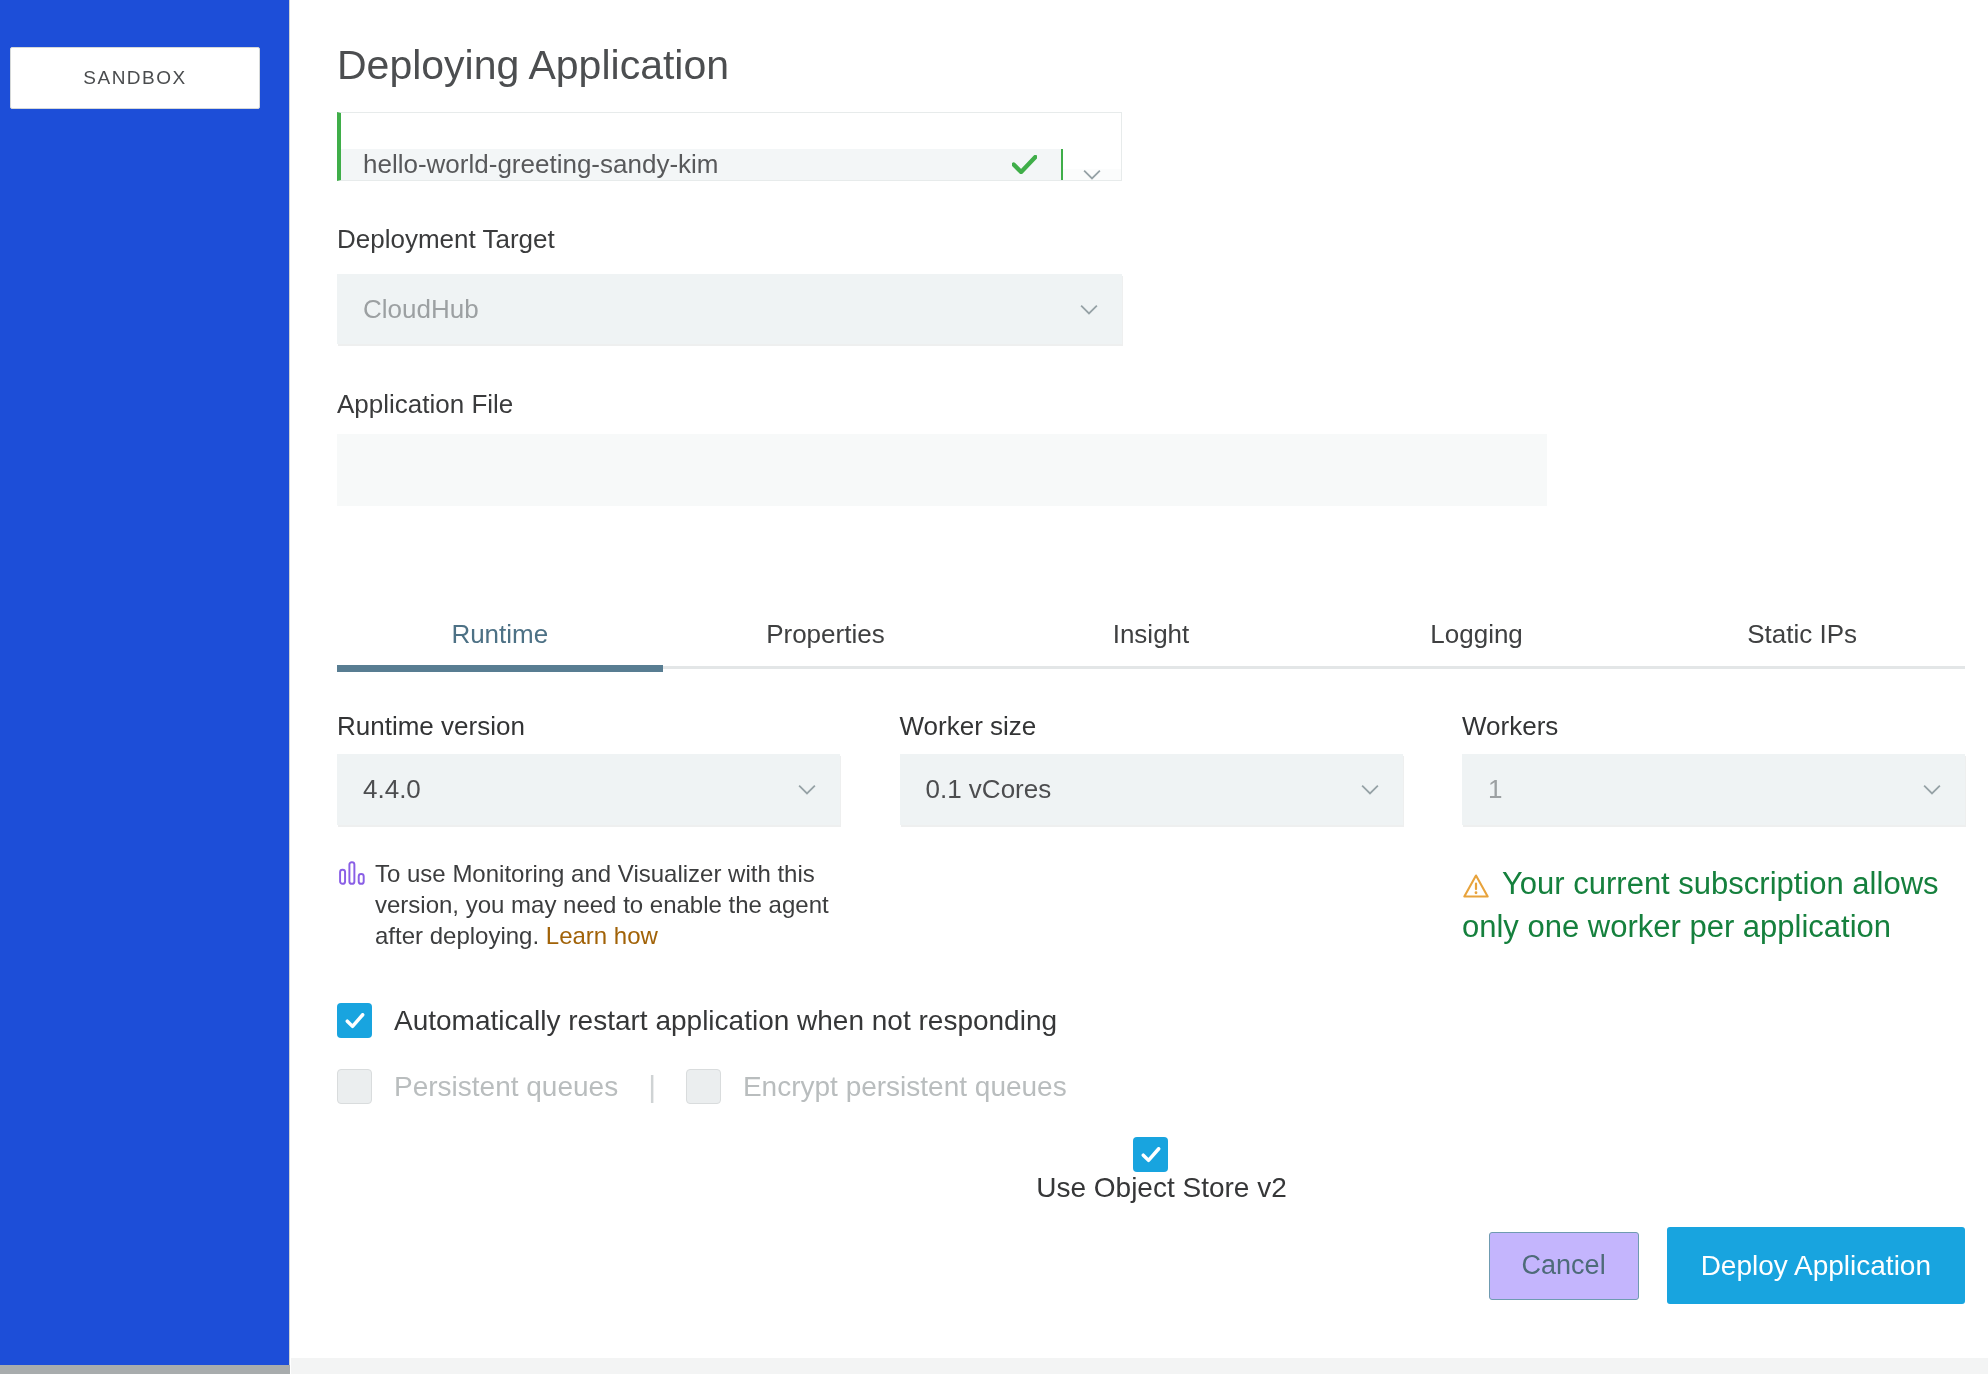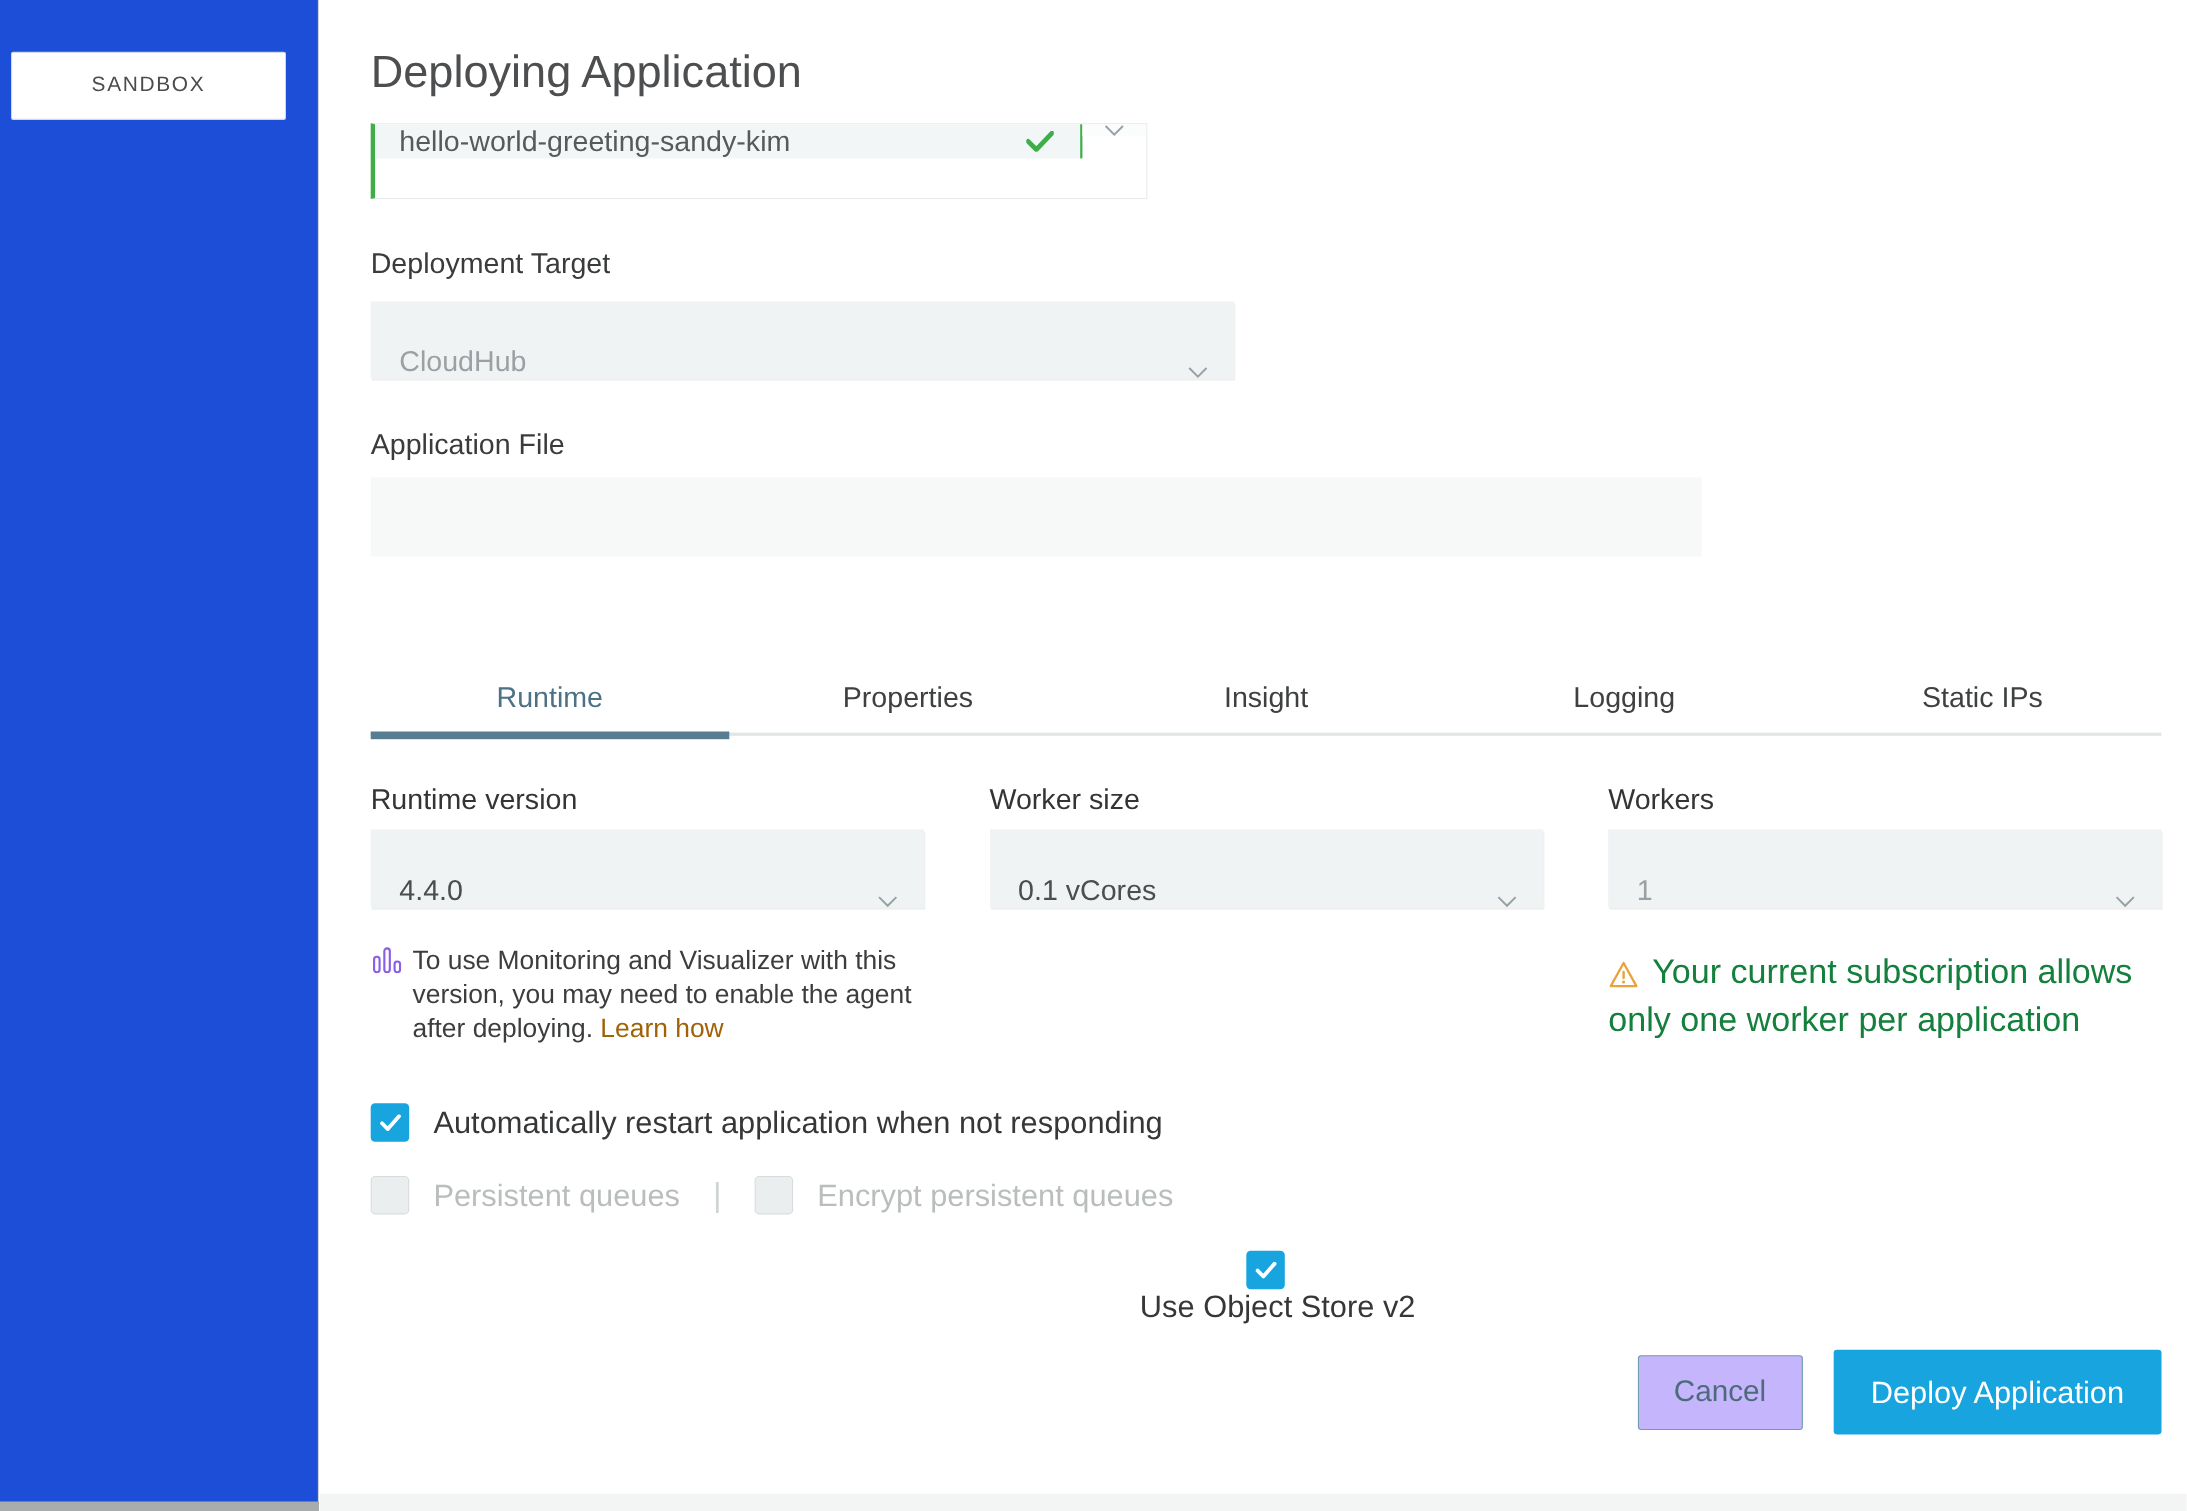--- a/index.html
+++ b/index.html
@@ -53,22 +53,22 @@
   .page-title {
     margin-top:40px;
     font-size:41px; font-weight:300;
     color:#4c4e50;
     line-height:50px;
   }
 
   
   .appname-field {
     margin-top:22px;
-    width:706px; height:69px;
-    display:flex; align-items:flex-start;
+    width:785px; height:69px;
+    display:flex; align-items:flex-end;
     border:1px solid #e7ebeb;
     border-left:4px solid #3fae49;
     cursor:pointer;
   }
   .appname-main {
     flex:1;
     background:#f3f6f7;
     display:flex; align-items:center;
     padding:0 24px 0 22px;
     border-right:2px solid #3fae49;
@@ -88,21 +88,21 @@
     font-size:26px; color:#3a3b3c;
     line-height:32px;
   }
   .lbl-target { margin-top:42px; }
   .lbl-file   { margin-top:44px; }
 
   
   .select {
     height:70px;
     background:#eff3f4;
-    display:flex; align-items:flex-end; justify-content:space-between;
+    display:flex; align-items:center; justify-content:space-between;
     padding:0 24px 0 26px;
     box-shadow:1px 2px 0 rgba(40,52,56,0.08);
     cursor:pointer;
   }
   .select-value { font-size:26px; color:#4c4d4f; }
   .select-value.muted { color:#9ca0a2; }
   .chev { display:flex; align-items:center; }
 
   .target-select { margin-top:19px; width:785px; }
 

